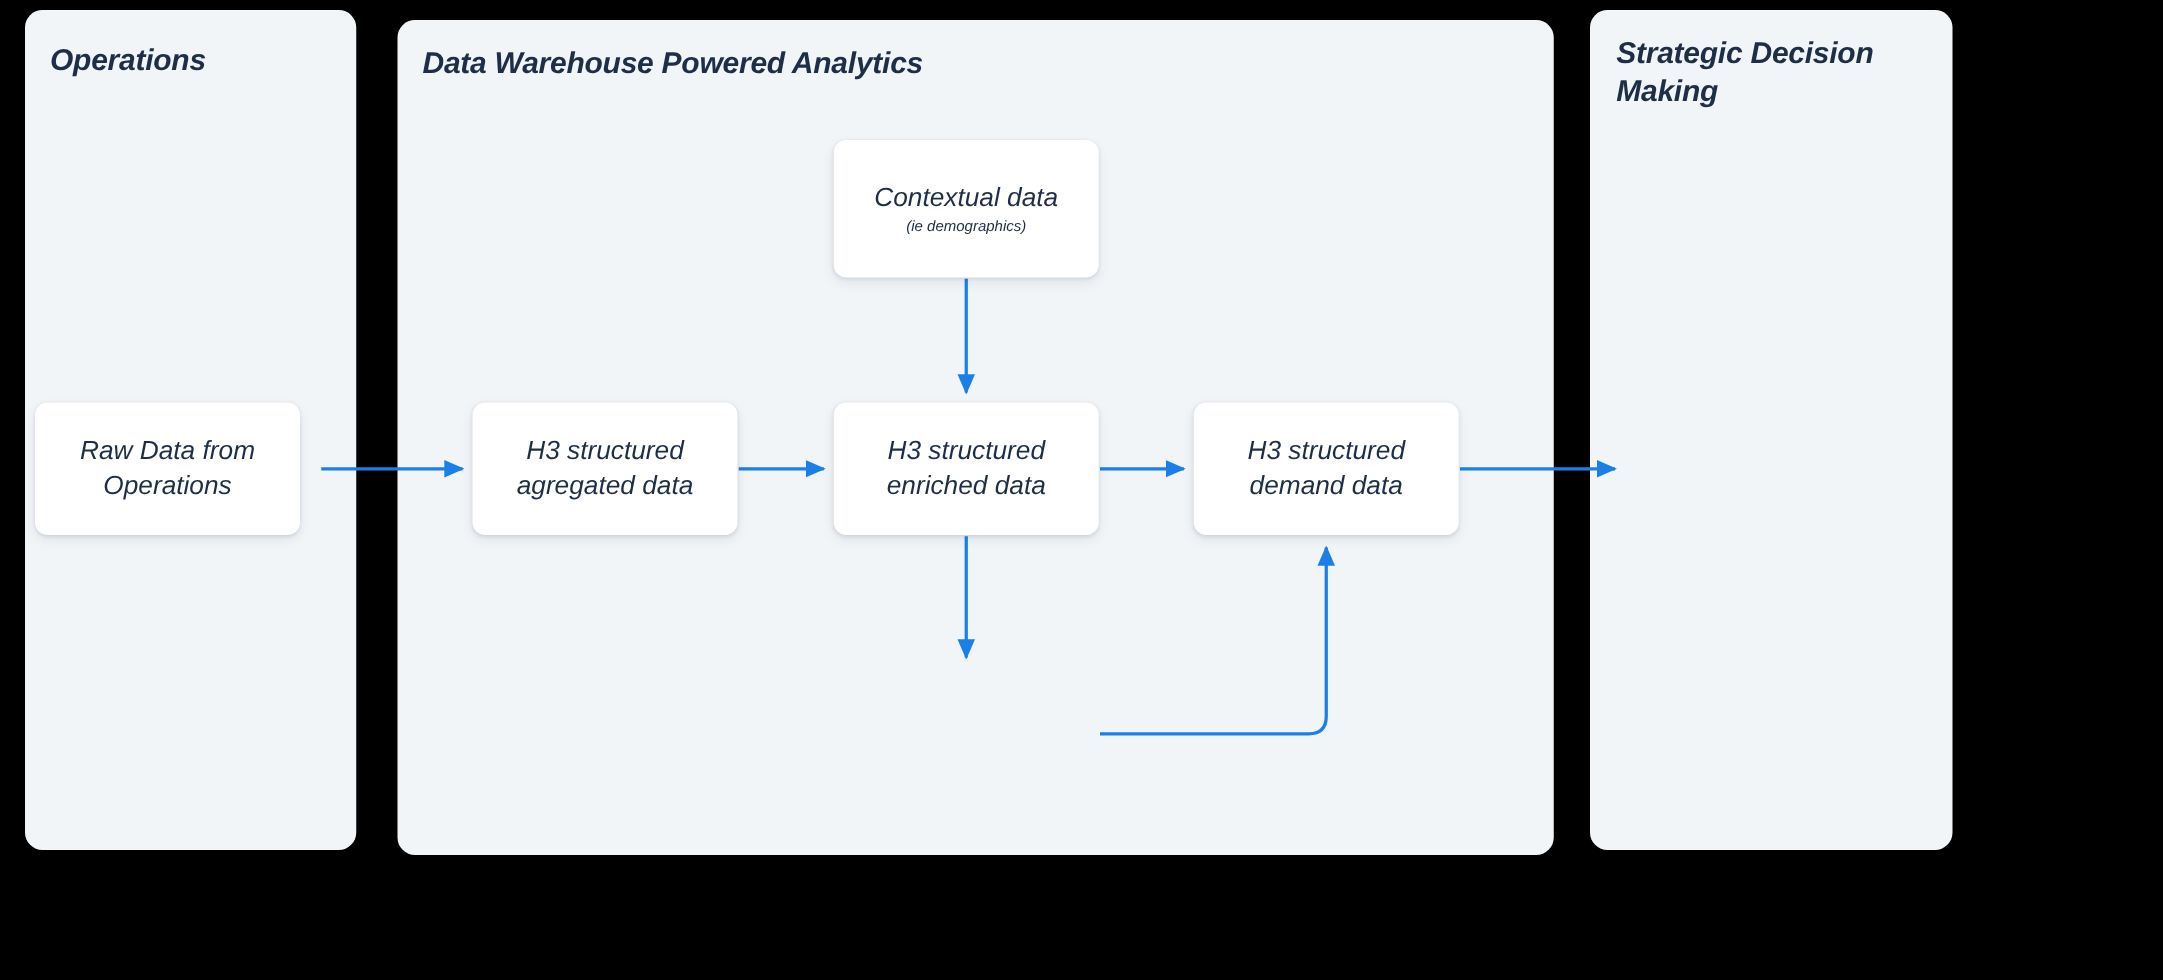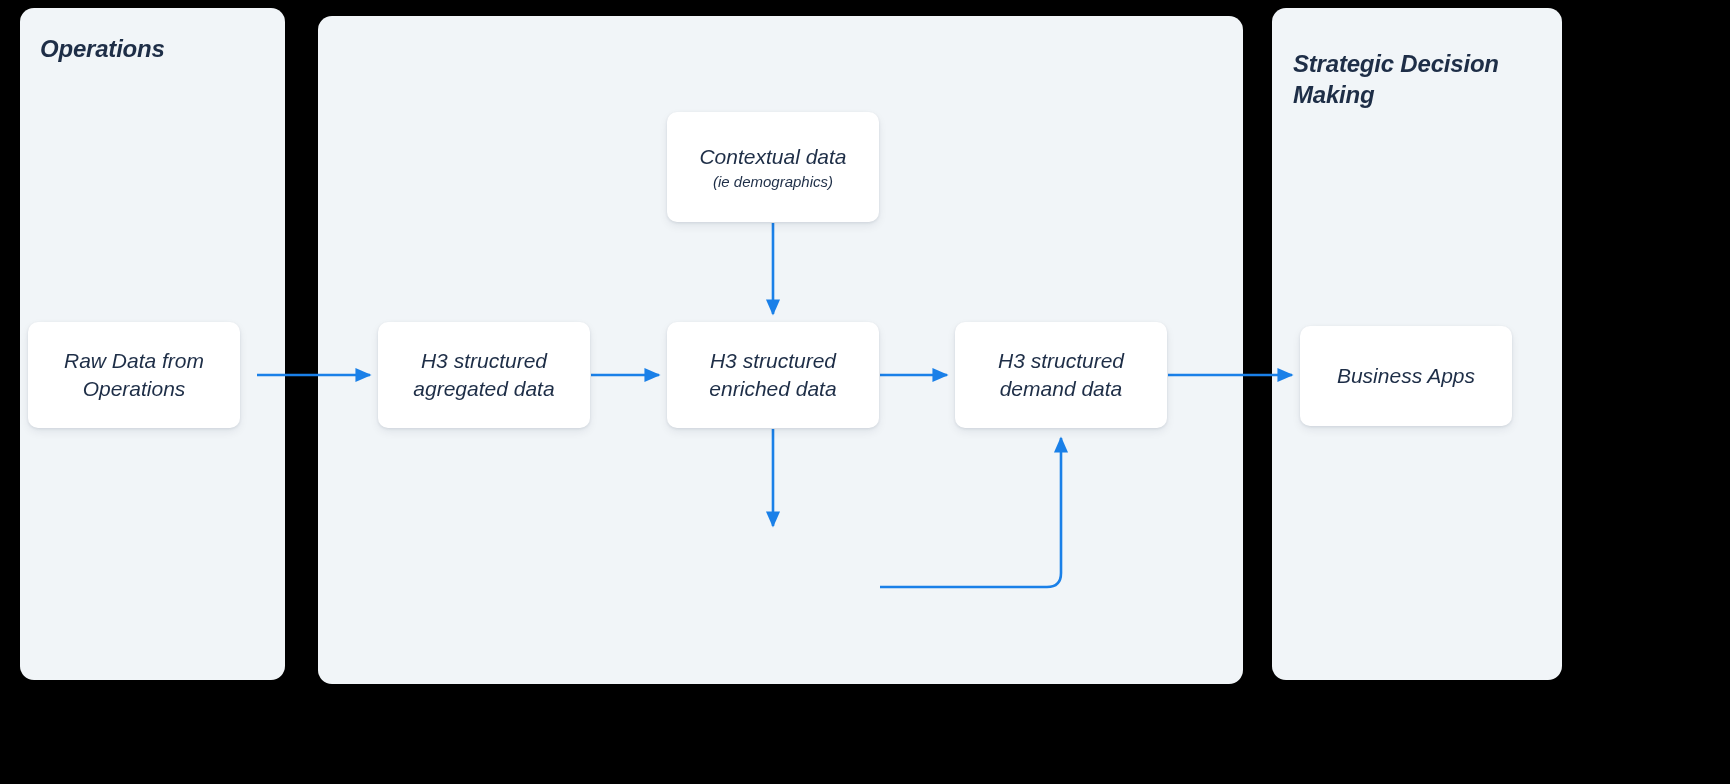--- a/index.html
+++ b/index.html
@@ -41,21 +41,21 @@
     letter-spacing: -0.2px;
     white-space: pre-line;
   }
 
   #panel-operations        { left: 20px;   top: 8px;  width: 265px;  height: 672px; }
   #panel-analytics         { left: 318px;  top: 16px; width: 925px;  height: 668px; }
   #panel-strategic         { left: 1272px; top: 8px;  width: 290px;  height: 672px; }
 
   #title-operations  { left: 40px;   top: 34px;  width: 230px; }
   #title-analytics   { left: 338px;  top: 36px;  width: 700px; }
-  #title-strategic   { left: 1293px; top: 49px;  width: 250px; }
+  #title-strategic   { left: 1293px; top: 28px;  width: 250px; }
 
   
   .node {
     position: absolute;
     background: #ffffff;
     border-radius: 10px;
     box-shadow: 0 1px 3px rgba(16, 32, 56, 0.10),
                 0 4px 10px rgba(16, 32, 56, 0.07);
     display: flex;
     flex-direction: column;
@@ -67,21 +67,21 @@
 
   .node-label {
     font-size: 21px;
     line-height: 1.32;
     color: #1e2e47;
     font-weight: 400;
     white-space: pre-line;
   }
 
   .node-sublabel {
-    font-size: 15px;
+    font-size: 12px;
     line-height: 1.3;
     color: #1e2e47;
     font-weight: 400;
     margin-top: 1px;
   }
 
   #node-raw-data   { left: 28px;   top: 322px; width: 212px; height: 106px; }
   #node-aggregated { left: 378px;  top: 322px; width: 212px; height: 106px; }
   #node-contextual { left: 667px;  top: 112px; width: 212px; height: 110px; }
   #node-enriched   { left: 667px;  top: 322px; width: 212px; height: 106px; }
@@ -102,20 +102,21 @@
 </head>
 <body>
 
 <div id="canvas">
 
   <div class="panel" id="panel-operations"></div>
   <div class="panel" id="panel-analytics"></div>
   <div class="panel" id="panel-strategic"></div>
 
   <div class="panel-title" id="title-operations">Operations</div>
+  <div class="panel-title" id="title-analytics">Data Warehouse Powered Analytics</div>
   <div class="panel-title" id="title-strategic">Strategic Decision
 Making</div>
 
   <svg id="connectors" viewBox="0 0 1730 784" width="1730" height="784" xmlns="http://www.w3.org/2000/svg">
     <defs>
       <marker id="arrowhead" markerWidth="7" markerHeight="7" refX="5.6" refY="3" orient="auto" markerUnits="strokeWidth">
         <path d="M0,0.3 L6.2,3 L0,5.7 Z" fill="#1a80e8"></path>
       </marker>
     </defs>
 
@@ -153,17 +154,14 @@
     <div class="node-label">H3 structured
 enriched data</div>
   </div>
 
   <div class="node" id="node-demand">
     <div class="node-label">H3 structured
 demand data</div>
   </div>
 
 
-  <div class="node" id="node-business">
-    <div class="node-label">Business Apps</div>
-  </div>
 
 </div>
 
 </body></html>

